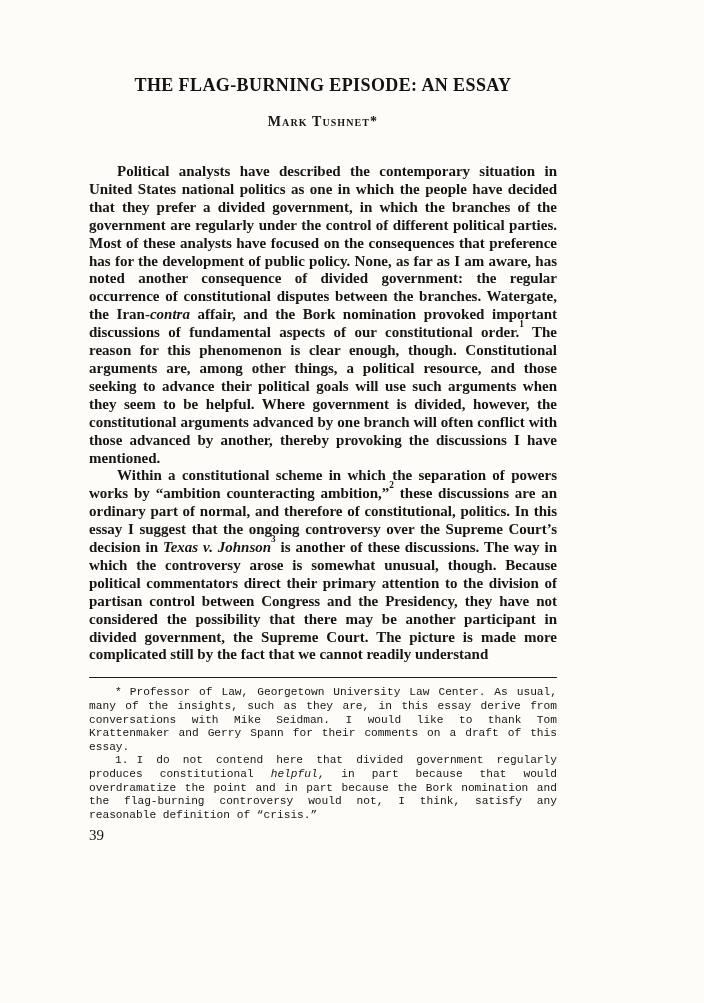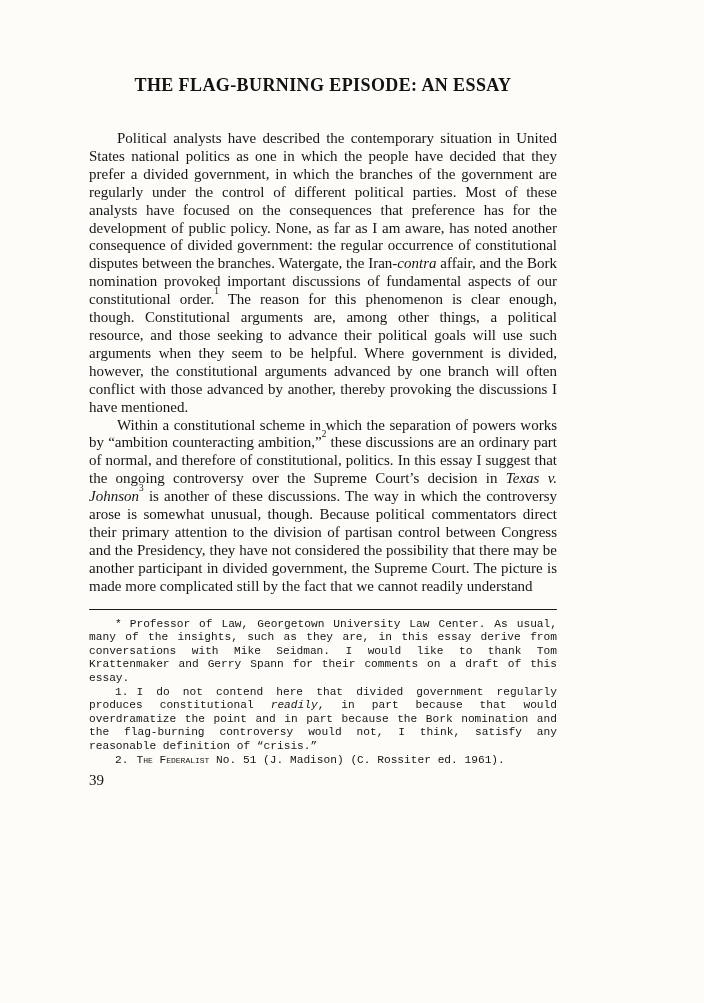--- a/index.html
+++ b/index.html
@@ -44,21 +44,21 @@
     letter-spacing: 1.1px;
     color: #161616;
   }
   .body-text {
     margin-top: 33px;
     font-size: 15px;
     line-height: 17.9px;
     text-align: justify;
     color: #151515;
   }
-  .para { margin: 0; text-indent: 28px; }
+  .para { margin: 0; text-indent: 28px; font-weight: bold; }
   i { font-style: italic; }
   sup.fnref {
     font-size: 62%;
     line-height: 0;
     position: relative;
     top: -0.45em;
   }
   .sc { font-variant: small-caps; }
   .fn-rule {
     margin-top: 13px;
@@ -104,30 +104,30 @@
 <body>
 
 <div class="page">
   <div class="specks"></div>
   <div class="content">
 
     <h1 class="title">
       <span class="title-line">THE FLAG-BURNING EPISODE: AN ESSAY</span>
     </h1>
 
+    <div class="author">Mark Tushnet*</div>
 
     <div class="body-text">
       <p class="para"><span>Political analysts have described the contemporary situation in United States national politics as one in which the people have decided that they prefer a divided government, in which the branches of the government are regularly under the control of different political parties.  Most of these analysts have focused on the consequences that preference has for the development of public policy.  None, as far as I am aware, has noted another consequence of divided government: the regular occurrence of constitutional disputes between the branches.  Watergate, the Iran-</span><i>contra</i><span> affair, and the Bork nomination provoked important discussions of fundamental aspects of our constitutional order.</span><sup class="fnref">1</sup><span>  The reason for this phenomenon is clear enough, though.  Constitutional arguments are, among other things, a political resource, and those seeking to advance their political goals will use such arguments when they seem to be helpful.  Where government is divided, however, the constitutional arguments advanced by one branch will often conflict with those advanced by another, thereby provoking the discussions I have mentioned.</span></p>
       <p class="para"><span>Within a constitutional scheme in which the separation of powers works by “ambition counteracting ambition,”</span><sup class="fnref">2</sup><span> these discussions are an ordinary part of normal, and therefore of constitutional, politics.  In this essay I suggest that the ongoing controversy over the Supreme Court’s decision in </span><i>Texas v. Johnson</i><sup class="fnref">3</sup><span> is another of these discussions.  The way in which the controversy arose is somewhat unusual, though.  Because political commentators direct their primary attention to the division of partisan control between Congress and the Presidency, they have not considered the possibility that there may be another participant in divided government, the Supreme Court.  The picture is made more complicated still by the fact that we cannot readily understand</span></p>
     </div>
 
     <div class="fn-rule"></div>
 
     <div class="footnotes">
       <p class="fn"><span class="fn-marker">*</span><span class="fn-text"><span>Professor of Law, Georgetown University Law Center.  As usual, many of the insights, such as they are, in this essay derive from conversations with Mike Seidman.  I would like to thank Tom Krattenmaker and Gerry Spann for their comments on a draft of this essay.</span></span></p>
-      <p class="fn"><span class="fn-marker">1.</span><span class="fn-text"><span>I do not contend here that divided government regularly produces constitutional </span><i>readily</i><span>, in part because that would overdramatize the point and in part because the Bork nomination and the flag-burning controversy would not, I think, satisfy any reasonable definition of “crisis.”</span></span></p>
-      <p class="fn"><span class="fn-marker">2.</span><span class="fn-text"><span class="sc">The Federalist</span><span> No. 51 (J. Madison) (C. Rossiter ed. 1961).</span></span></p>
+      <p class="fn"><span class="fn-marker">1.</span><span class="fn-text"><span>I do not contend here that divided government regularly produces constitutional </span><i>helpful</i><span>, in part because that would overdramatize the point and in part because the Bork nomination and the flag-burning controversy would not, I think, satisfy any reasonable definition of “crisis.”</span></span></p>
     </div>
 
     <div class="page-number">39</div>
 
   </div>
 </div>
 
 </body></html>

